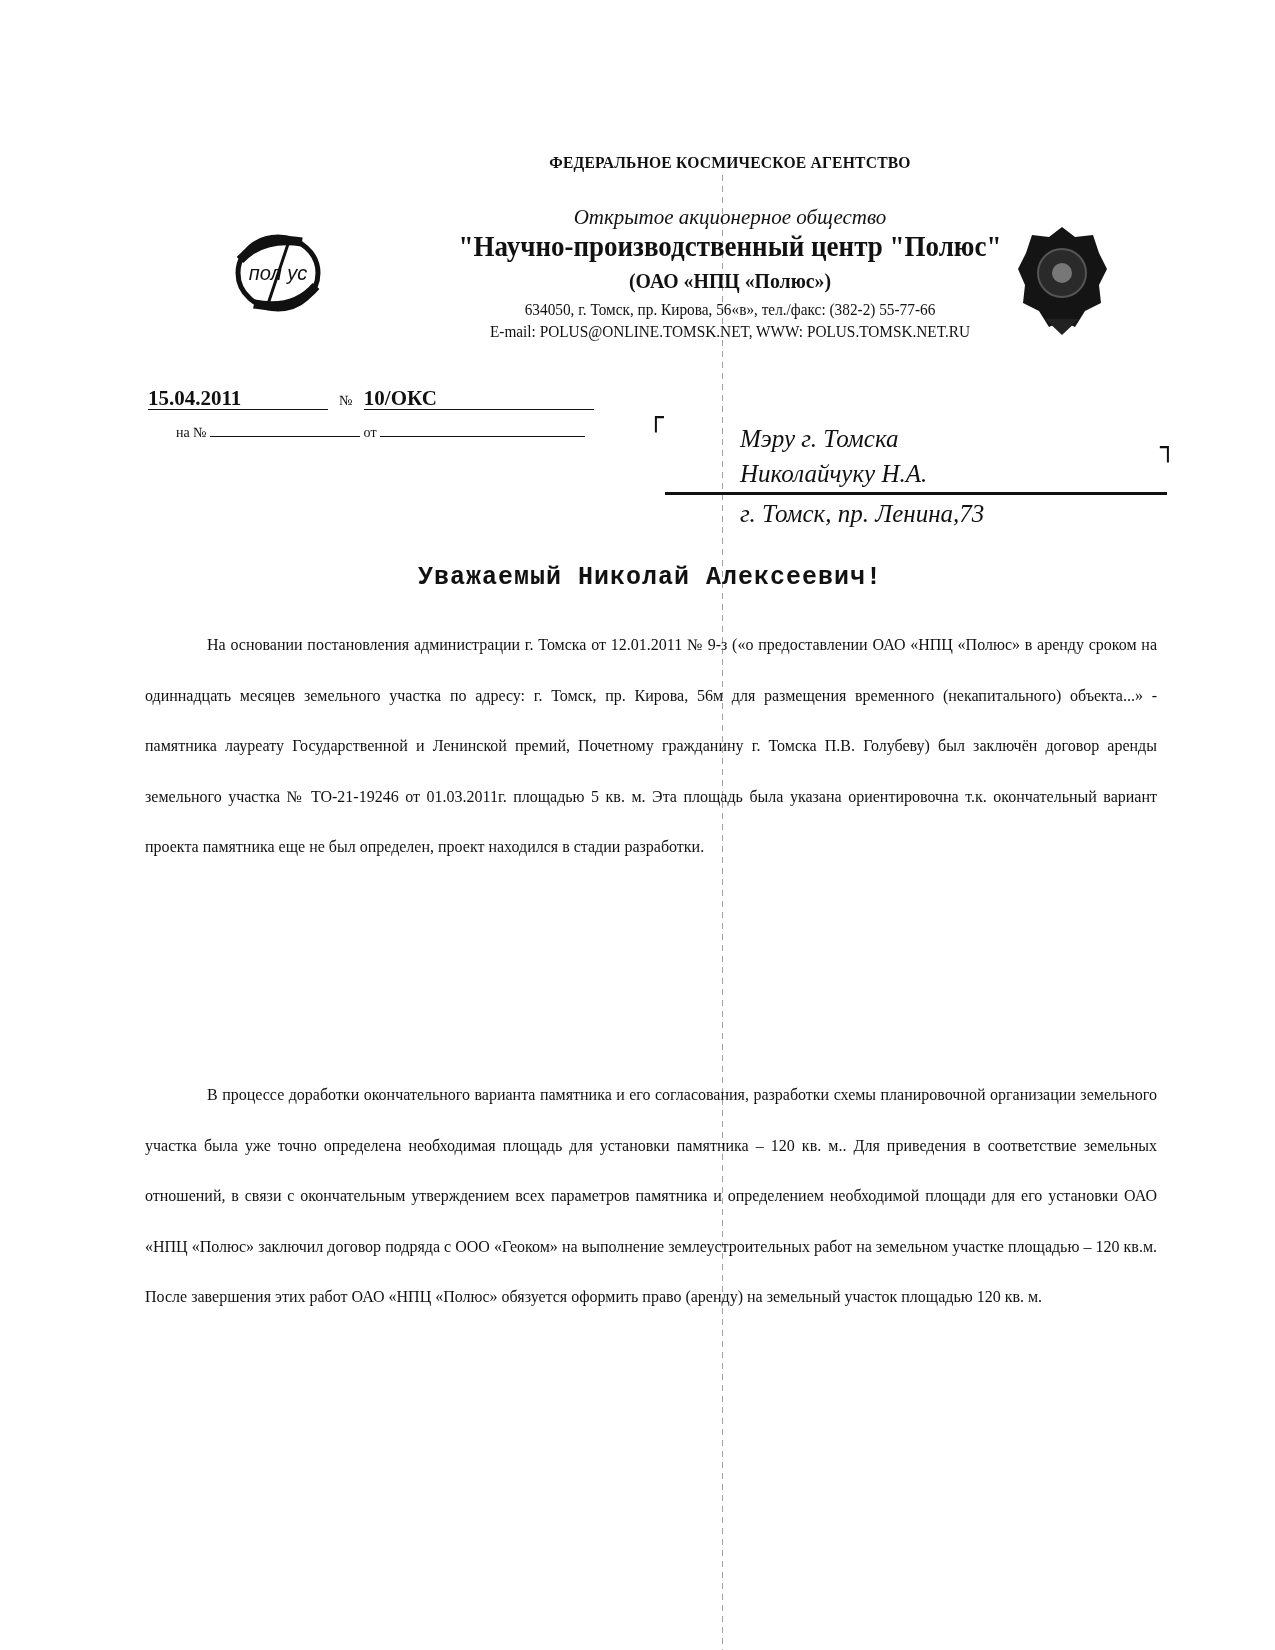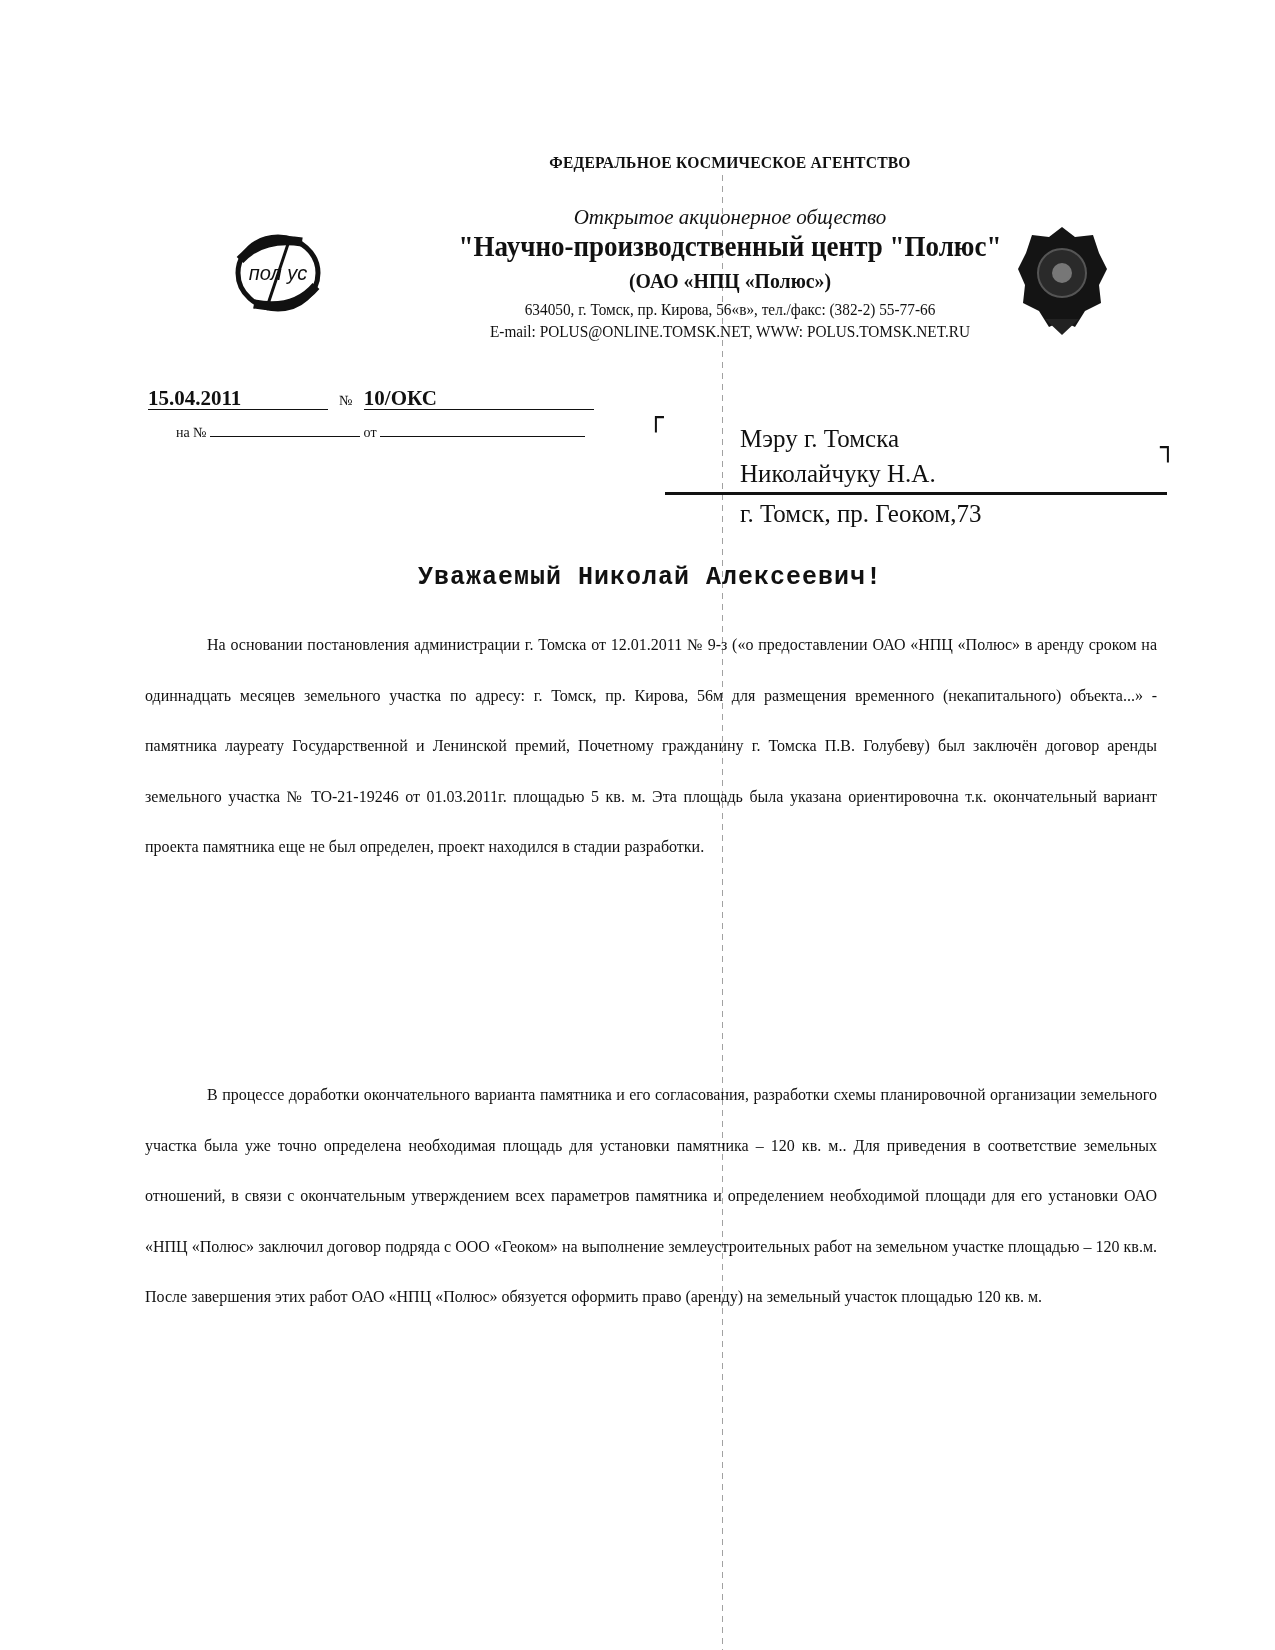--- a/index.html
+++ b/index.html
@@ -10,21 +10,21 @@
   .org-type { left: 0; width: 1460px; top: 205px; text-align: center; font-style: italic; font-size: 21px; transform-origin: 730px 0; }
   .org-name { left: 0; width: 1460px; top: 229px; text-align: center; font-weight: bold; font-size: 30px; transform: scaleX(.9); transform-origin: 730px 0; }
   .org-short { left: 0; width: 1460px; top: 268px; text-align: center; font-weight: bold; font-size: 22px; transform: scaleX(.9); transform-origin: 730px 0; }
   .org-addr { left: 0; width: 1460px; top: 300px; text-align: center; font-size: 17px; transform: scaleX(.9); transform-origin: 730px 0; }
   .org-mail { left: 0; width: 1460px; top: 322px; text-align: center; font-size: 17px; transform: scaleX(.9); transform-origin: 730px 0; }
   .logo { left: 232px; top: 230px; width: 92px; height: 86px; }
   .emblem { left: 1015px; top: 223px; width: 95px; height: 115px; }
   .refline { font-size: 21px; }
   .uline { display: inline-block; border-bottom: 1.5px solid #111; text-align: left; line-height: 22px; font-weight: bold; }
   .small { font-size: 14px; }
-  .addressee { left: 740px; font-size: 25px; }
+  .addressee { left: 740px; font-size: 25px; font-style: italic; }
   .greeting { left: 0; width: 1300px; top: 563px; text-align: center; font-family: "Liberation Mono", monospace; font-weight: bold; font-size: 25px; letter-spacing: 1px; }
   .body-text { left: 145px; width: 1012px; font-size: 16px; line-height: 50.5px; text-align: justify; }
   .body-text p { margin: 0; text-indent: 62px; }
   .p1 { top: 620px; }
   .p2 { top: 1070px; }
   .bracket { font-size: 26px; font-family: "DejaVu Sans", sans-serif; }
 </style>
 </head>
 <body>
 
@@ -62,21 +62,21 @@
   <span class="uline" style="width:150px;"></span>
   <span>от</span>
   <span class="uline" style="width:205px;"></span>
 </div>
 
 <div class="abs bracket" style="left:648px; top:402px;">┌</div>
 <div class="abs bracket" style="left:1160px; top:432px;">┐</div>
 <div class="abs addressee" style="top:425px;">Мэру г. Томска</div>
 <div class="abs addressee" style="top:460px;">Николайчуку Н.А.</div>
 <div class="abs" style="left:665px; top:492px; width:502px; height:3px; background:#111;"></div>
-<div class="abs addressee" style="top:500px;">г. Томск, пр. Геоком,73</div>
+<div class="abs addressee" style="top:500px;">г. Томск, пр. Ленина,73</div>
 
 <div class="abs greeting">Уважаемый Николай Алексеевич!</div>
 
 <div class="abs body-text p1">
   <p>На основании постановления администрации г. Томска от 12.01.2011 № 9-з («о предоставлении ОАО «НПЦ «Полюс» в аренду сроком на одиннадцать месяцев земельного участка по адресу: г. Томск, пр. Кирова, 56м для размещения временного (некапитального) объекта...» - памятника лауреату Государственной и Ленинской премий, Почетному гражданину г. Томска П.В. Голубеву) был заключён договор аренды земельного участка № ТО-21-19246 от 01.03.2011г. площадью 5 кв. м. Эта площадь была указана ориентировочна т.к. окончательный вариант проекта  памятника еще не был определен, проект находился в стадии разработки.</p>
 </div>
 <div class="abs body-text p2">
   <p>В процессе доработки окончательного варианта памятника и его согласования, разработки схемы планировочной организации земельного участка была уже точно определена необходимая площадь для установки памятника – 120 кв. м.. Для приведения в соответствие земельных отношений, в связи с окончательным утверждением всех параметров памятника и определением необходимой площади для его установки ОАО «НПЦ «Полюс» заключил договор подряда с ООО «Геоком» на выполнение землеустроительных работ на земельном участке  площадью – 120 кв.м. После завершения этих работ ОАО «НПЦ «Полюс» обязуется оформить право (аренду) на земельный участок площадью 120 кв. м.</p>
 </div>
 

